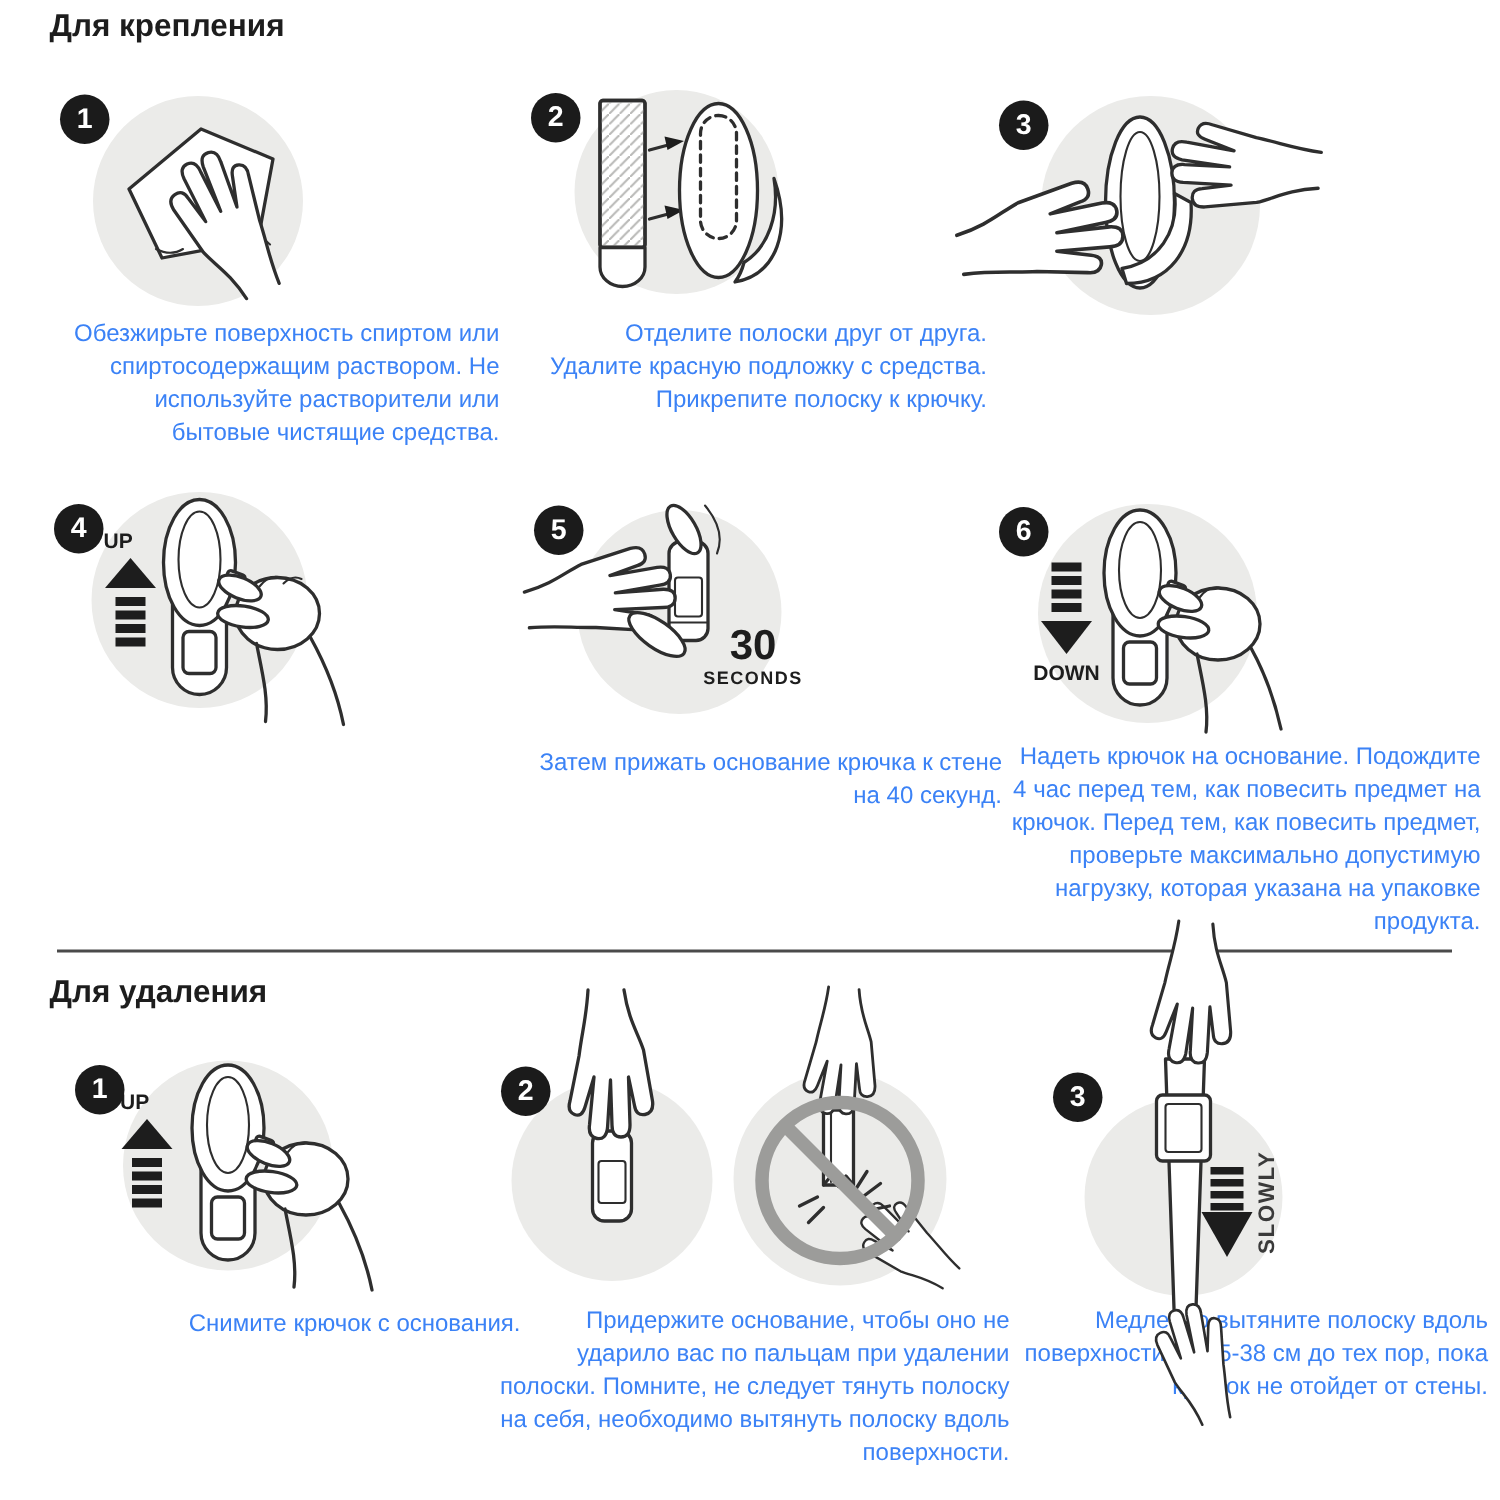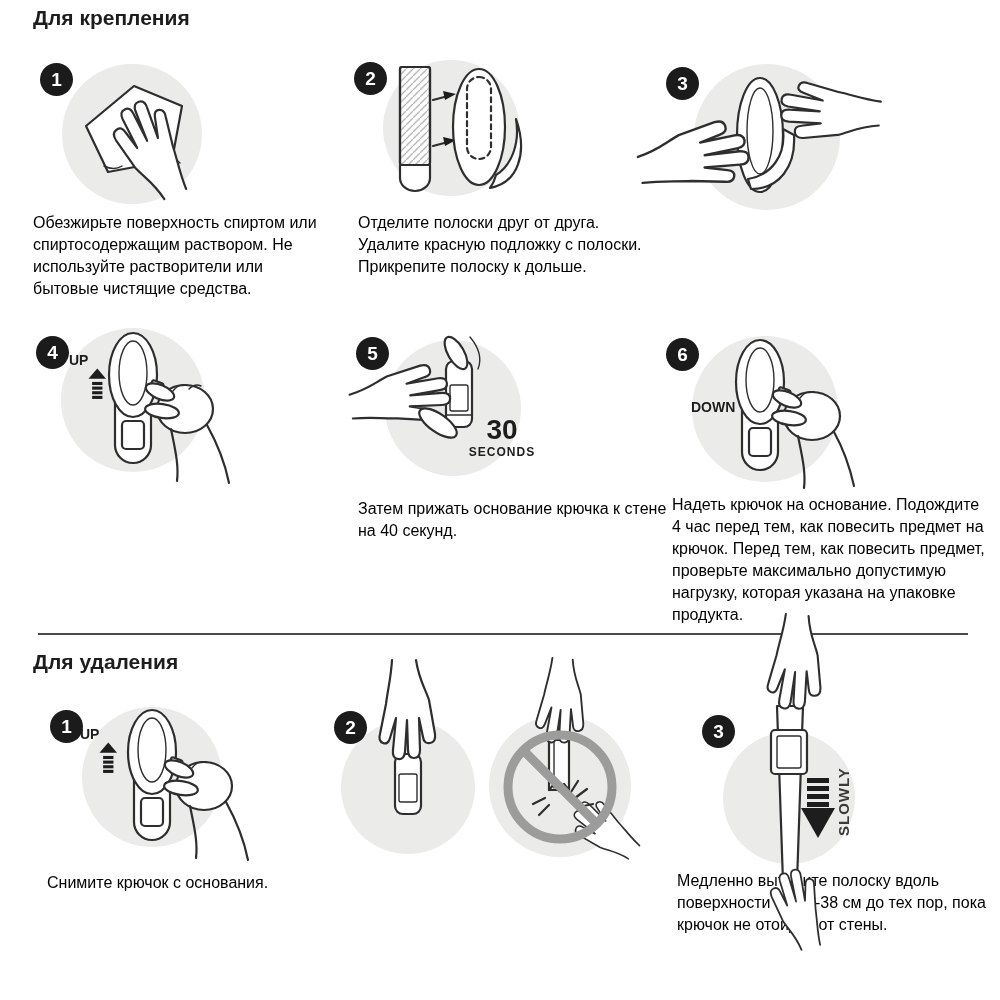--- a/index.html
+++ b/index.html
@@ -1,40 +1,40 @@
 <!DOCTYPE html>
 <html><head>
 <meta charset="utf-8">
 <style>
   html,body { margin:0; padding:0; background:#fff; }
   .page {
     position:relative; width:1000px; height:1000px; background:#ffffff;
     font-family:"Liberation Sans", sans-serif; color:#222; overflow:hidden;
   }
   .title { position:absolute; margin:0; font-size:21px; font-weight:bold; color:#1d1d1d;text-align:center; }
-  .txt   { position:absolute; margin:0; font-size:16px; line-height:22px; color:#000000; }
+  .txt   { position:absolute; margin:0; font-size:16px; line-height:22px; color:#3b82f6;text-align:right; }
   .circ  { position:absolute; border-radius:50%; background:#ebebe9; }
   .badge {
     position:absolute; width:33px; height:33px; border-radius:50%;
     background:#1b1b1b; color:#fff; font-size:19px; font-weight:bold;
     display:flex; align-items:center; justify-content:center; z-index:5;
   }
   .divider { position:absolute; left:38px; top:633px; width:930px; height:0; border-top:2px solid #4a4a4a; }
   .art { position:absolute; overflow:visible; z-index:2; }
   .art .wh  { fill:#ffffff; stroke:#2e2e2e; stroke-width:2.2; stroke-linejoin:round; stroke-linecap:round; }
   .art .ln  { fill:none; stroke:#2e2e2e; stroke-width:2.2; stroke-linejoin:round; stroke-linecap:round; }
   .art .thin{ stroke-width:1.4; }
   .art .blk { fill:#1d1d1d; stroke:none; }
   .art .proh     { fill:none; stroke:#9c9c9a; stroke-width:9; }
   .art .prohline { stroke:#9c9c9a; stroke-width:9; }
   .art text { font-family:"Liberation Sans", sans-serif; fill:#1d1d1d; }
   .art .big30 { font-size:28px; font-weight:bold; }
   .art .secs  { font-size:12px; font-weight:bold; letter-spacing:1px; }
   .art .slowly{ font-size:15px; font-weight:bold; letter-spacing:1px; fill:#3a3a3a; }
-  .dir { position:absolute; display:flex; flex-direction:row; align-items:center; width:40px; z-index:4;justify-content:space-between; }
+  .dir { position:absolute; display:flex; flex-direction:column; align-items:center; width:40px; z-index:4;justify-content:space-between; }
   .dlbl { font-size:14px; font-weight:bold; color:#1d1d1d; align-self:flex-start; margin:0 0 2px 2px; }
   .dlbl.below { margin:2px 0 0 0; align-self:center; }
   .dir svg { display:block; }
   .dir .fill { fill:#1d1d1d; }
 </style>
 </head>
 <body>
 
 <div class="page">
 
@@ -220,19 +220,20 @@
   <div class="badge" style="left:354px;top:62px">2</div>
   <div class="badge" style="left:666px;top:67px">3</div>
   <div class="badge" style="left:36px;top:336px">4</div>
   <div class="badge" style="left:356px;top:337px">5</div>
   <div class="badge" style="left:666px;top:338px">6</div>
   <div class="badge" style="left:50px;top:710px">1</div>
   <div class="badge" style="left:334px;top:711px">2</div>
   <div class="badge" style="left:702px;top:715px">3</div>
 
   <p class="txt" style="left:33px;top:212px;width:300px">Обезжирьте поверхность спиртом или спиртосодержащим раствором. Не используйте растворители или бытовые чистящие средства.</p>
-  <p class="txt" style="left:358px;top:212px;width:300px">Отделите полоски друг от друга. Удалите красную подложку с полоски. Прикрепите полоску к дольше.</p>
+  <p class="txt" style="left:358px;top:212px;width:300px">Отделите полоски друг от друга. Удалите красную подложку с средства. Прикрепите полоску к крючку.</p>
   <p class="txt" style="left:358px;top:498px;width:310px">Затем прижать основание крючка к стене на 40 секунд.</p>
   <p class="txt" style="left:672px;top:494px;width:315px">Надеть крючок на основание. Подождите 4 час перед тем, как повесить предмет на крючок. Перед тем, как повесить предмет, проверьте максимально допустимую нагрузку, которая указана на упаковке продукта.</p>
   <p class="txt" style="left:47px;top:872px;width:300px">Снимите крючок с основания.</p>
+  <p class="txt" style="left:333px;top:870px;width:340px">Придержите основание, чтобы оно не ударило вас по пальцам при удалении полоски. Помните, не следует тянуть полоску на себя, необходимо вытянуть полоску вдоль поверхности.</p>
   <p class="txt" style="left:677px;top:870px;width:315px">Медленно вытяните полоску вдоль поверхности на 15-38 см до тех пор, пока крючок не отойдет от стены.</p>
 
 </div>
 
 </body></html>

